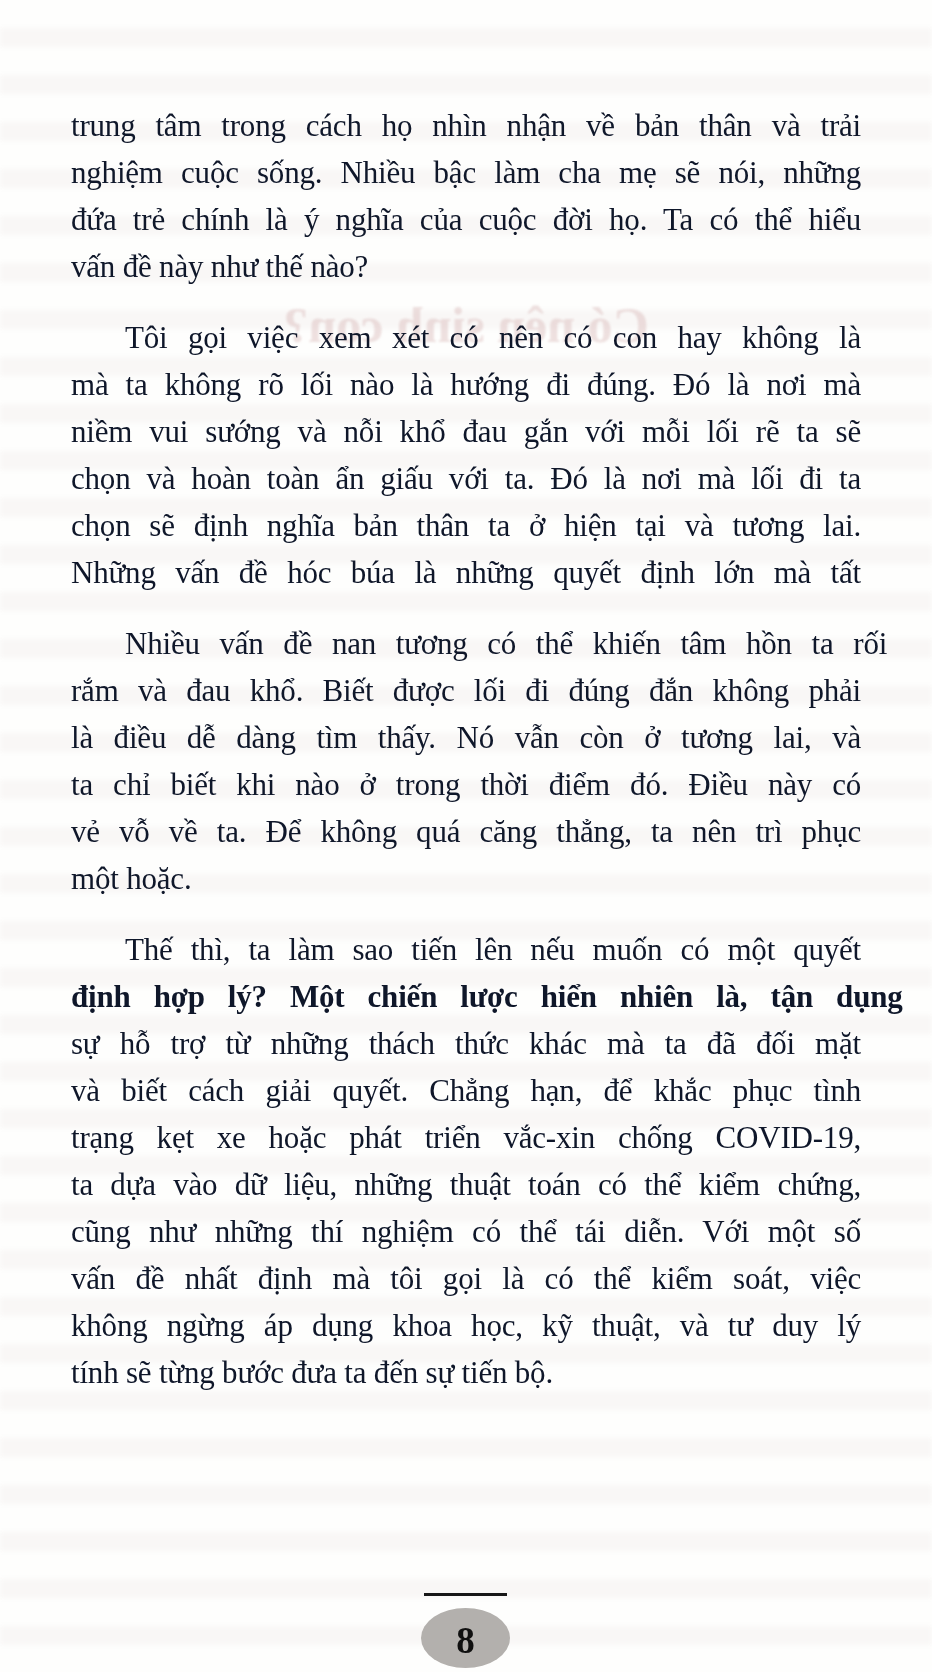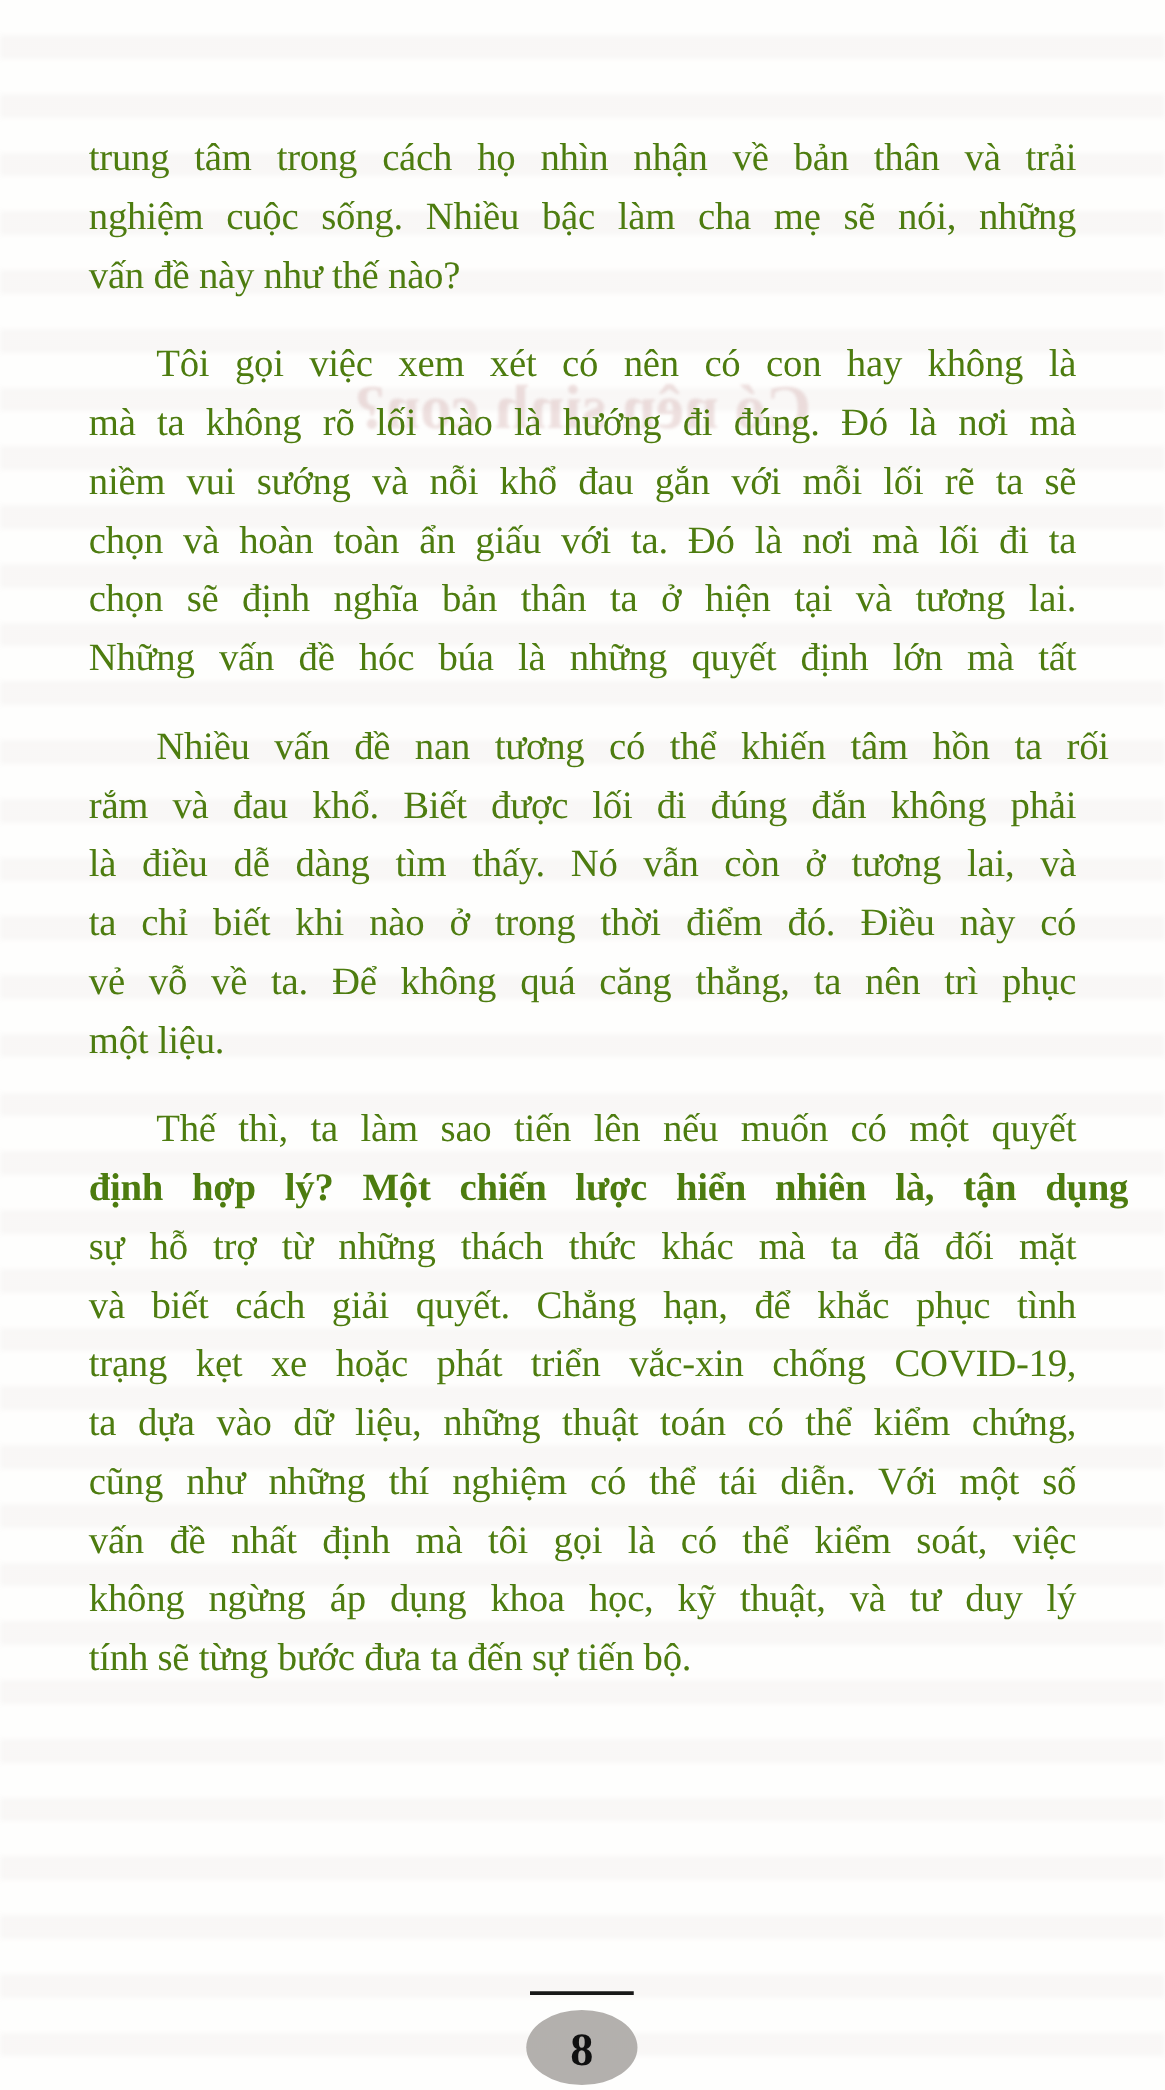--- a/index.html
+++ b/index.html
@@ -43,21 +43,21 @@
     transform: scaleX(-1);
     filter: blur(1.3px);
     pointer-events: none;
     user-select: none;
   }
   .text-column {
     position: absolute;
     top: 102px;
     left: 71px;
     width: 790px;
-    color: #4d7c0f;
+    color: #0f172a;
     font-size: 31px;
     line-height: 47px;
     letter-spacing: -0.2px;
   }
   .para { margin: 0 0 24px 0; }
   .para:last-child { margin-bottom: 0; }
   .line {
     height: 47px;
     overflow: visible;
     white-space: nowrap;
@@ -101,37 +101,38 @@
 <div class="page">
 
   <div class="bleed-texture"></div>
 
   <div class="bleed-title">Có nên sinh con?</div>
 
   <div class="text-column" id="text-column">
       <div class="para">
         <div class="line"><span class="line-text" style="word-spacing: 12.4432px; transform: none;">trung tâm trong cách họ nhìn nhận về bản thân và trải</span></div>
         <div class="line"><span class="line-text" style="word-spacing: 10.6937px; transform: none;">nghiệm cuộc sống. Nhiều bậc làm cha mẹ sẽ nói, những</span></div>
+        <div class="line"><span class="line-text" style="word-spacing: 8.83053px; transform: none;">đứa trẻ chính là ý nghĩa của cuộc đời họ. Ta có thể hiểu</span></div>
         <div class="line final"><span class="line-text" style="word-spacing: 0px; transform: none;">vấn đề này như thế nào?</span></div>
       </div>
       <div class="para">
         <div class="line indent"><span class="line-text" style="word-spacing: 12.9034px; transform: none;">Tôi gọi việc xem xét có nên có con hay không là</span></div>
         <div class="line"><span class="line-text" style="word-spacing: 9.55529px; transform: none;">mà ta không rõ lối nào là hướng đi đúng. Đó là nơi mà</span></div>
         <div class="line"><span class="line-text" style="word-spacing: 9.50481px; transform: none;">niềm vui sướng và nỗi khổ đau gắn với mỗi lối rẽ ta sẽ</span></div>
         <div class="line"><span class="line-text" style="word-spacing: 8.45982px; transform: none;">chọn và hoàn toàn ẩn giấu với ta. Đó là nơi mà lối đi ta</span></div>
         <div class="line"><span class="line-text" style="word-spacing: 11.3229px; transform: none;">chọn sẽ định nghĩa bản thân ta ở hiện tại và tương lai.</span></div>
         <div class="line"><span class="line-text" style="word-spacing: 11.9261px; transform: none;">Những vấn đề hóc búa là những quyết định lớn mà tất</span></div>
       </div>
       <div class="para">
         <div class="line indent"><span class="line-text" style="word-spacing: 12.1562px; transform: none;">Nhiều vấn đề nan tương có thể khiến tâm hồn ta rối</span></div>
         <div class="line"><span class="line-text" style="word-spacing: 11.8267px; transform: none;">rắm và đau khổ. Biết được lối đi đúng đắn không phải</span></div>
         <div class="line"><span class="line-text" style="word-spacing: 13.0898px; transform: none;">là điều dễ dàng tìm thấy. Nó vẫn còn ở tương lai, và</span></div>
         <div class="line"><span class="line-text" style="word-spacing: 12.5443px; transform: none;">ta chỉ biết khi nào ở trong thời điểm đó. Điều này có</span></div>
         <div class="line"><span class="line-text" style="word-spacing: 11.6224px; transform: none;">vẻ vỗ về ta. Để không quá căng thẳng, ta nên trì phục</span></div>
-        <div class="line final"><span class="line-text" style="word-spacing: 0px; transform: none;">một liệu.</span></div>
+        <div class="line final"><span class="line-text" style="word-spacing: 0px; transform: none;">một hoặc.</span></div>
       </div>
       <div class="para">
         <div class="line indent"><span class="line-text" style="word-spacing: 10.5284px; transform: none;">Thế thì, ta làm sao tiến lên nếu muốn có một quyết</span></div>
         <div class="line"><span class="line-text" style="word-spacing: 15.5703px; transform: none; font-weight: bold;">định hợp lý? Một chiến lược hiển nhiên là, tận dụng</span></div>
         <div class="line"><span class="line-text" style="word-spacing: 12.6549px; transform: none;">sự hỗ trợ từ những thách thức khác mà ta đã đối mặt</span></div>
         <div class="line"><span class="line-text" style="word-spacing: 13.775px; transform: none;">và biết cách giải quyết. Chẳng hạn, để khắc phục tình</span></div>
         <div class="line"><span class="line-text" style="word-spacing: 15.3652px; transform: none;">trạng kẹt xe hoặc phát triển vắc-xin chống COVID-19,</span></div>
         <div class="line"><span class="line-text" style="word-spacing: 9.81108px; transform: none;">ta dựa vào dữ liệu, những thuật toán có thể kiểm chứng,</span></div>
         <div class="line"><span class="line-text" style="word-spacing: 10.9915px; transform: none;">cũng như những thí nghiệm có thể tái diễn. Với một số</span></div>
         <div class="line"><span class="line-text" style="word-spacing: 12.8398px; transform: none;">vấn đề nhất định mà tôi gọi là có thể kiểm soát, việc</span></div>

